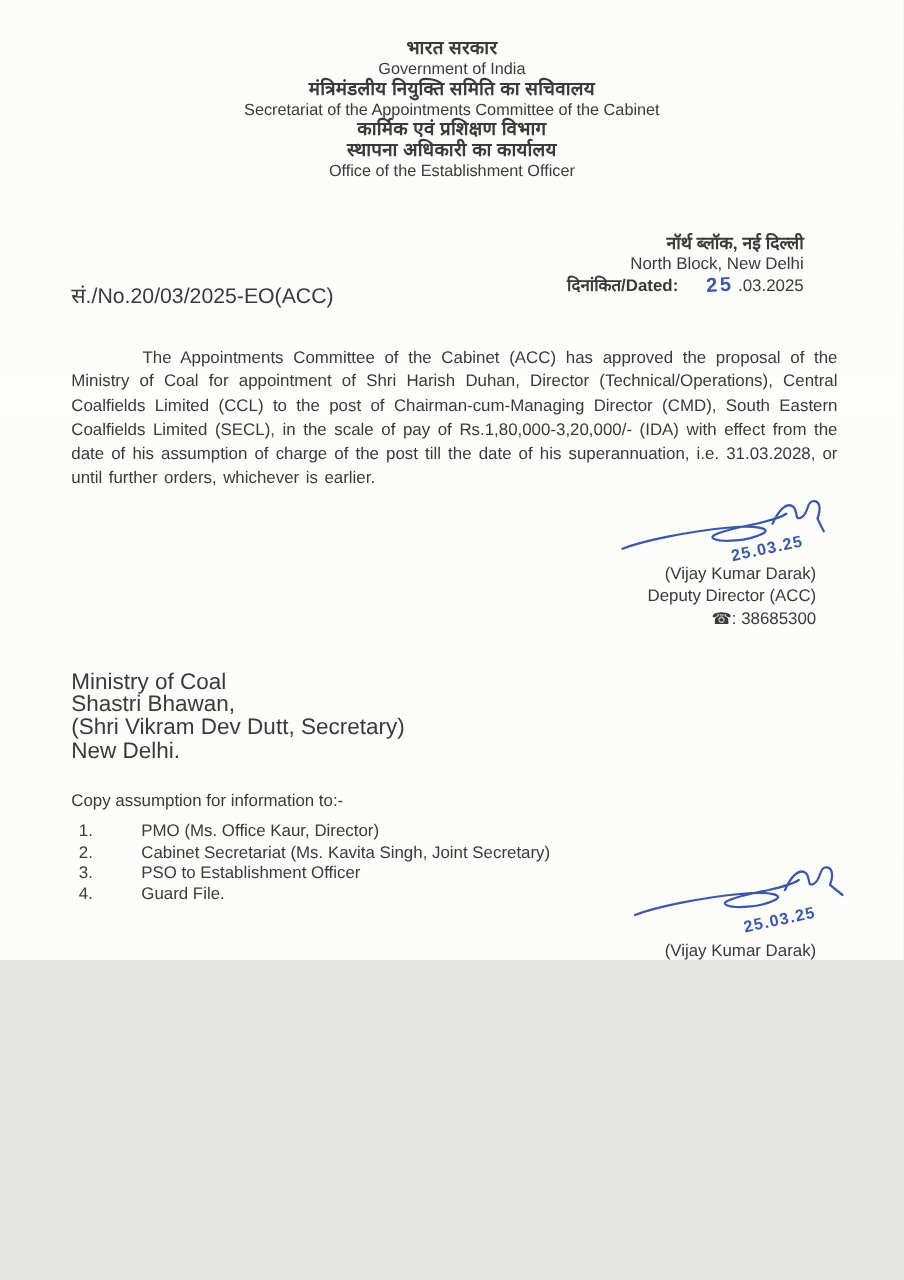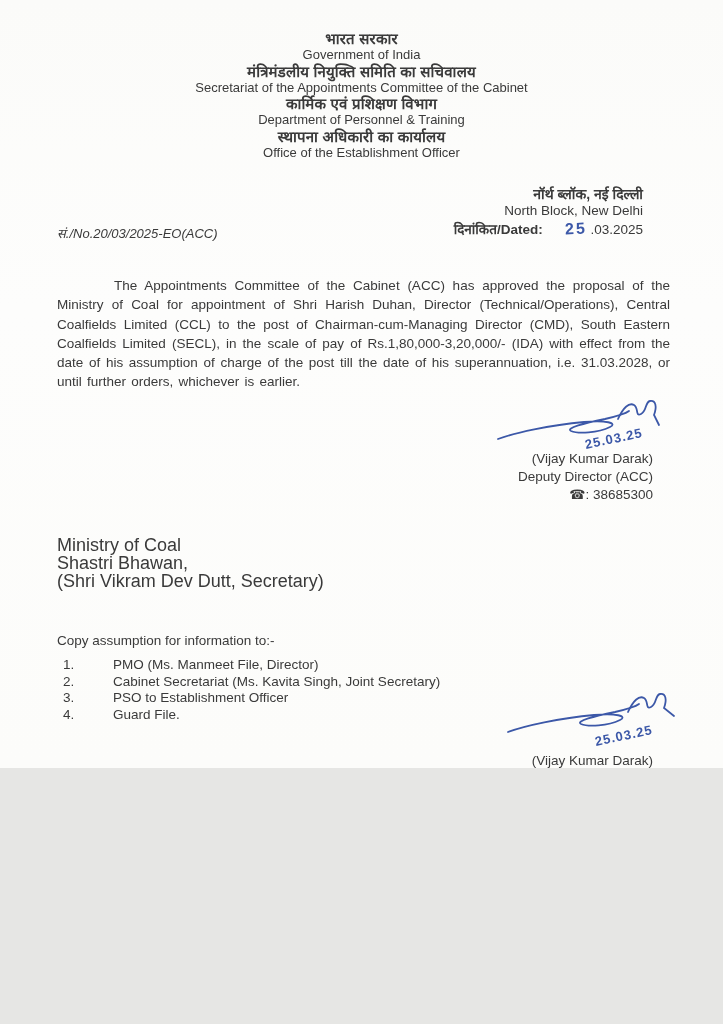--- a/index.html
+++ b/index.html
@@ -29,21 +29,21 @@
   .hand-day {
     display:inline-block;
     color:#3c58a8;
     font-size:16px; font-weight:600;
     letter-spacing:2px;
     transform:rotate(-3deg);
     margin:0 4px 0 22px;
   }
 
   
-  .ref { position:absolute; top:224px; left:57px; font-size:13px;font-style:italic; }
+  .ref { position:absolute; top:224px; left:57px; font-size:17px; }
 
   
   .body-par {
     position:absolute; top:276px; left:57px; width:613px;
     font-size:13.5px; line-height:19.3px;
     text-align:justify; text-indent:57px;
     word-spacing:1.5px;
   }
 
   
@@ -74,21 +74,20 @@
 <body>
 
 <div class="page">
 
   <div class="letterhead">
     <div class="lh-hi">भारत सरकार</div>
     <div class="lh-en">Government of India</div>
     <div class="lh-hi">मंत्रिमंडलीय नियुक्ति समिति का सचिवालय</div>
     <div class="lh-en">Secretariat of the Appointments Committee of the Cabinet</div>
     <div class="lh-hi">कार्मिक एवं प्रशिक्षण विभाग</div>
-    <div class="lh-en">Department of Personnel &amp; Training</div>
     <div class="lh-hi">स्थापना अधिकारी का कार्यालय</div>
     <div class="lh-en">Office of the Establishment Officer</div>
   </div>
 
   <div class="station">
     <div class="hi">नॉर्थ ब्लॉक, नई दिल्ली</div>
     <div class="en">North Block, New Delhi</div>
     <div class="date-line">
       <span class="date-label">दिनांकित/Dated:</span><span class="hand-day">25</span><span>.03.2025</span>
     </div>
@@ -111,28 +110,29 @@
     <div>Deputy Director (ACC)</div>
     <div class="phone">
       <span class="ph-icon">☎</span><span>: 38685300</span>
     </div>
   </div>
 
   <div class="addressee">
     <div>Ministry of Coal</div>
     <div>Shastri Bhawan,</div>
     <div>(Shri Vikram Dev Dutt, Secretary)</div>
+    <div>New Delhi.</div>
   </div>
 
   <div class="copy-head">Copy assumption for information to:-</div>
 
   <div class="copy-list">
     <div class="copy-row">
       <span class="copy-num">1.</span>
-      <span>PMO (Ms. Manmeet File, Director)</span>
+      <span>PMO (Ms. Office Kaur, Director)</span>
     </div>
     <div class="copy-row">
       <span class="copy-num">2.</span>
       <span>Cabinet Secretariat (Ms. Kavita Singh, Joint Secretary)</span>
     </div>
     <div class="copy-row">
       <span class="copy-num">3.</span>
       <span>PSO to Establishment Officer</span>
     </div>
     <div class="copy-row">

